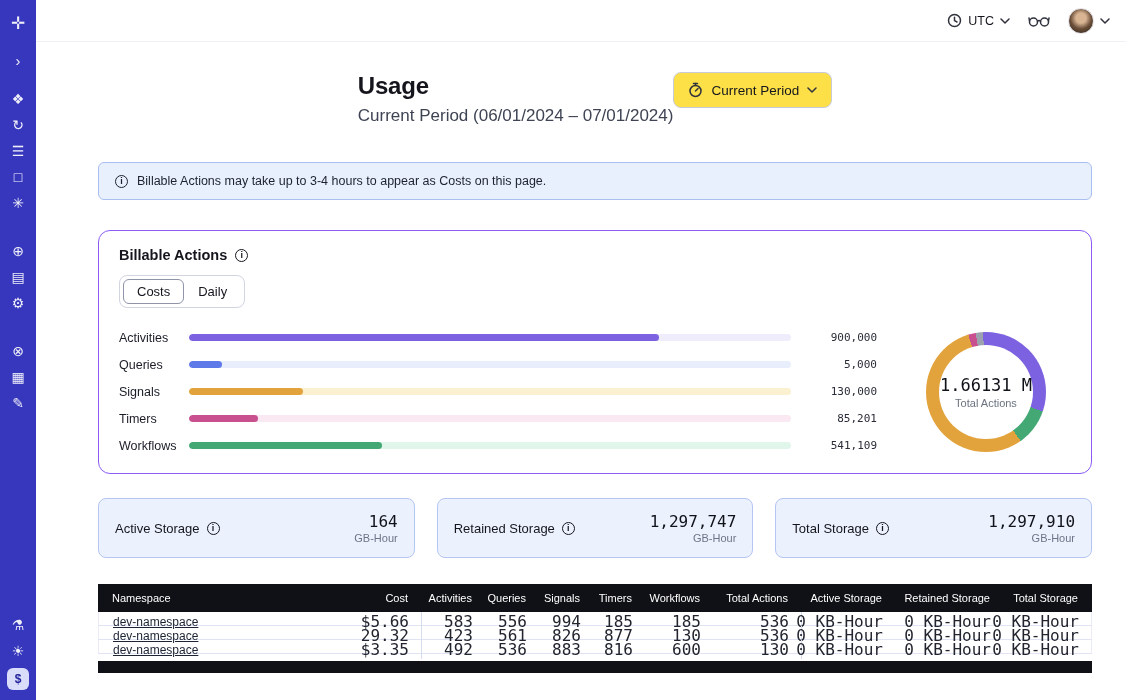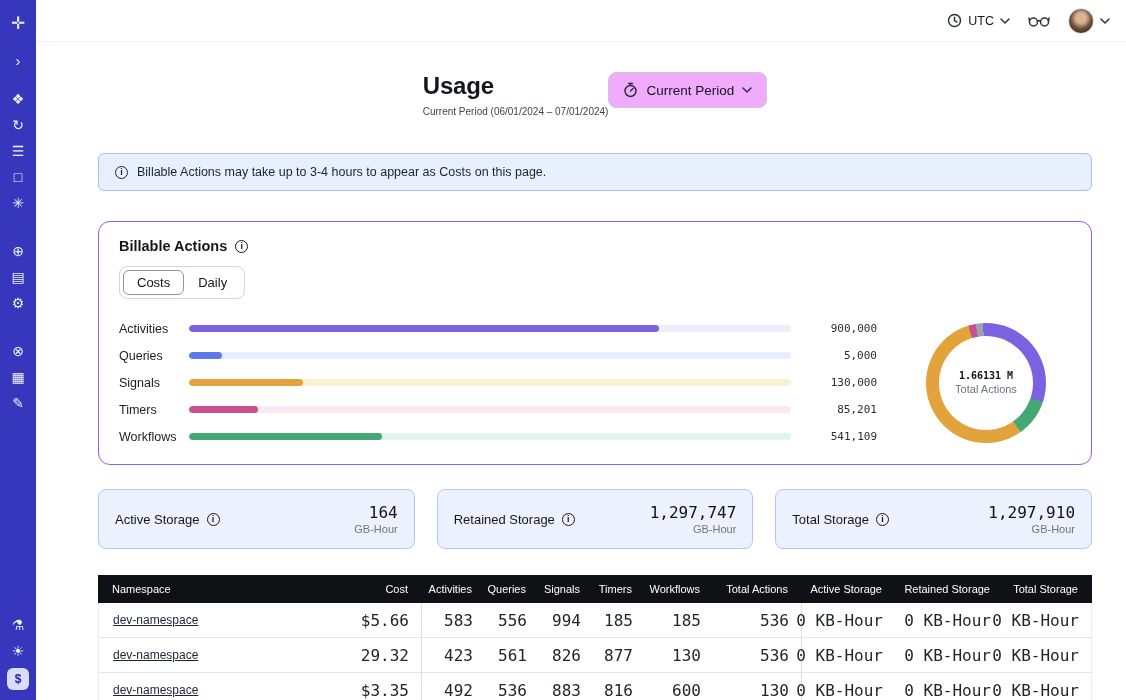--- a/index.html
+++ b/index.html
@@ -22,22 +22,22 @@
   .topbar { height:42px; display:flex; align-items:center; justify-content:flex-end; gap:18px; padding:0 18px; border-bottom:1px solid #F0F1F6; flex-shrink:0; }
   .tz { display:flex; align-items:center; gap:6px; font-size:12.5px; font-weight:500; cursor:pointer; }
   .avatar-group { display:flex; align-items:center; gap:6px; cursor:pointer; }
   .avatar { width:26px; height:26px; border-radius:50%; background: radial-gradient(circle at 50% 38%, #d8b493 26%, #6b4f39 55%, #2e241c 95%); border:1px solid #e2e2e8; }
   .icon-btn { display:flex; align-items:center; cursor:pointer; }
 
   .content { padding:0 36px 0 62px; flex:1; }
 
   .page-head { display:flex; justify-content:center; align-items:flex-start; margin-top:30px; }
   .page-title { font-size:24px; font-weight:600; letter-spacing:-.2px; }
-  .page-sub { font-size:10px; color:#3f4454; margin-top:6px; }
-  .period-btn { display:flex; align-items:center; gap:8px; height:36px; padding:0 14px; border:1px solid #C8CBD7; border-radius:8px; background:#f0abfc; font-size:13.5px; font-weight:500; color:#15161d; cursor:pointer; font-family:inherit; }
+  .page-sub { font-size:17px; color:#3f4454; margin-top:6px; }
+  .period-btn { display:flex; align-items:center; gap:8px; height:36px; padding:0 14px; border:1px solid #C8CBD7; border-radius:8px; background:#fde047; font-size:13.5px; font-weight:500; color:#15161d; cursor:pointer; font-family:inherit; }
 
   .banner { margin-top:36px; background:var(--banner-bg,#E9F0FD); border:1px solid var(--banner-border,#A9BFF2); border-radius:6px; padding:11px 16px; display:flex; align-items:center; gap:9px; font-size:12.5px; color:#1c2230; }
 
   .info-i { width:13px; height:13px; min-width:13px; border:1.2px solid currentColor; border-radius:50%; font-size:9px; font-weight:600; display:inline-flex; align-items:center; justify-content:center; line-height:1; cursor:pointer; }
 
   
   .card { margin-top:30px; border:1px solid #8b5cf6; border-radius:12px; padding:16px 20px 18px; }
   .card-title-row { display:flex; align-items:center; gap:8px; font-size:14.5px; font-weight:600; }
   .tabs { margin-top:12px; display:inline-flex; border:1px solid #D2D5E0; border-radius:8px; padding:3px; }
   .tab { padding:4px 13px; font-size:13px; color:#15161d; border-radius:6px; border:1px solid transparent; background:transparent; cursor:pointer; font-family:inherit; }
@@ -47,38 +47,38 @@
   .bars { flex:1; display:flex; flex-direction:column; gap:8px; }
   .bar-row { display:flex; align-items:center; height:19px; }
   .bar-label { width:66px; font-size:12.5px; color:#1b1d27; flex-shrink:0; }
   .bar-track { flex:1; height:7px; border-radius:4px; margin-left:4px; position:relative; overflow:hidden; }
   .bar-fill { height:100%; border-radius:4px; }
   .bar-value { width:70px; margin-left:16px; text-align:right; font-family:"DejaVu Sans Mono",monospace; font-size:11px; color:#2a2c37; flex-shrink:0; }
 
   .donut-wrap { width:150px; display:flex; align-items:center; justify-content:center; margin-right:10px; flex-shrink:0; }
   .donut { width:120px; height:120px; border-radius:50%; display:flex; align-items:center; justify-content:center; }
   .donut-hole { width:94px; height:94px; background:#fff; border-radius:50%; display:flex; flex-direction:column; align-items:center; justify-content:center; }
-  .donut-total { font-family:"DejaVu Sans Mono",monospace; font-size:10px; font-weight:700; color:#101219; }
+  .donut-total { font-family:"DejaVu Sans Mono",monospace; font-size:17px; font-weight:400; color:#101219; }
   .donut-label { font-size:11px; color:#6b7280; margin-top:2px; }
 
   
   .stats { margin-top:24px; display:flex; gap:22px; }
   .stat-card { flex:1; background:var(--stat-bg,#EBF1FD); border:1px solid var(--stat-border,#B6C6F4); border-radius:8px; padding:10px 16px; display:flex; align-items:center; justify-content:space-between; height:60px; }
   .stat-label { font-size:13px; color:#15161d; display:flex; align-items:center; gap:7px; }
   .stat-right { text-align:right; }
   .stat-value { font-family:"DejaVu Sans Mono",monospace; font-size:16px; color:#101219; }
   .stat-unit { font-size:11px; color:#6e7487; margin-top:1px; }
 
   
   .usage-table { margin-top:26px; }
   .thead-row, .trow { display:grid; grid-template-columns:212px 110px 64px 54px 54px 52px 68px 88px 94px 108px 88px; align-items:stretch; }
   .thead-row { height:28px; background:var(--table-header,#101116); color:#fff; font-size:11px; font-weight:500; }
   .th { display:flex; align-items:center; justify-content:flex-end; padding-right:12px; white-space:nowrap; }
   .th.col0 { justify-content:flex-start; padding-left:14px; }
-  .trow { height:35px; background:#fff; border-bottom:1px solid #DFE3F4; border-left:1px solid #E9EBF6; border-right:1px solid #E9EBF6; }
+  .trow { height:14px; background:#fff; border-bottom:1px solid #DFE3F4; border-left:1px solid #E9EBF6; border-right:1px solid #E9EBF6; }
   .td { display:flex; align-items:center; justify-content:flex-end; padding-right:12px; white-space:nowrap; }
   .td-num { font-family:"DejaVu Sans Mono",monospace; font-size:16px; color:#22242e; }
   .td-ns { justify-content:flex-start; padding-left:14px; }
   .td.sep { border-left:1px solid #D8DCEF; }
   .ns-link { font-size:12px; color:#1d2433; text-decoration:underline; cursor:pointer; }
   .table-footer-bar { height:12px; background:var(--table-header,#101116); margin-top:7px; }
 
   svg.stroke { stroke:#2f323d; fill:none; stroke-width:1.5; stroke-linecap:round; stroke-linejoin:round; }
 </style>
 </head>

